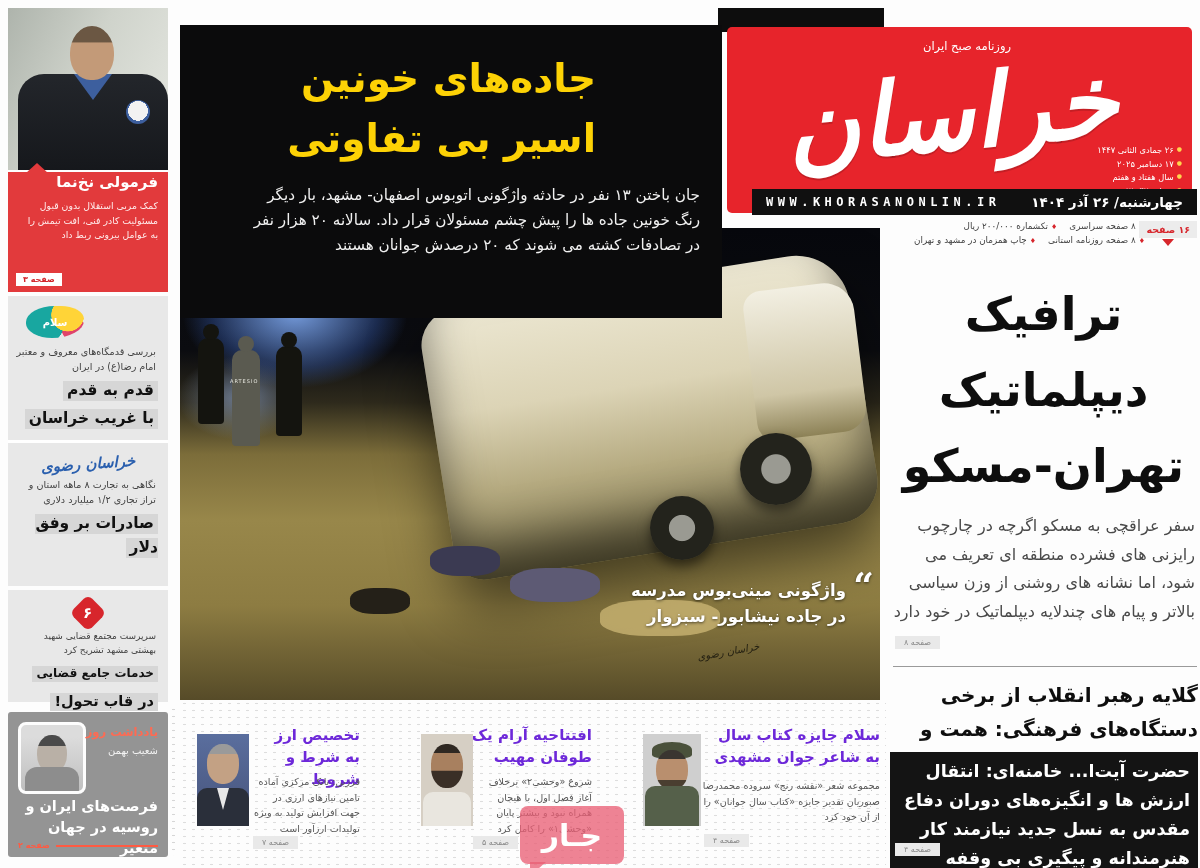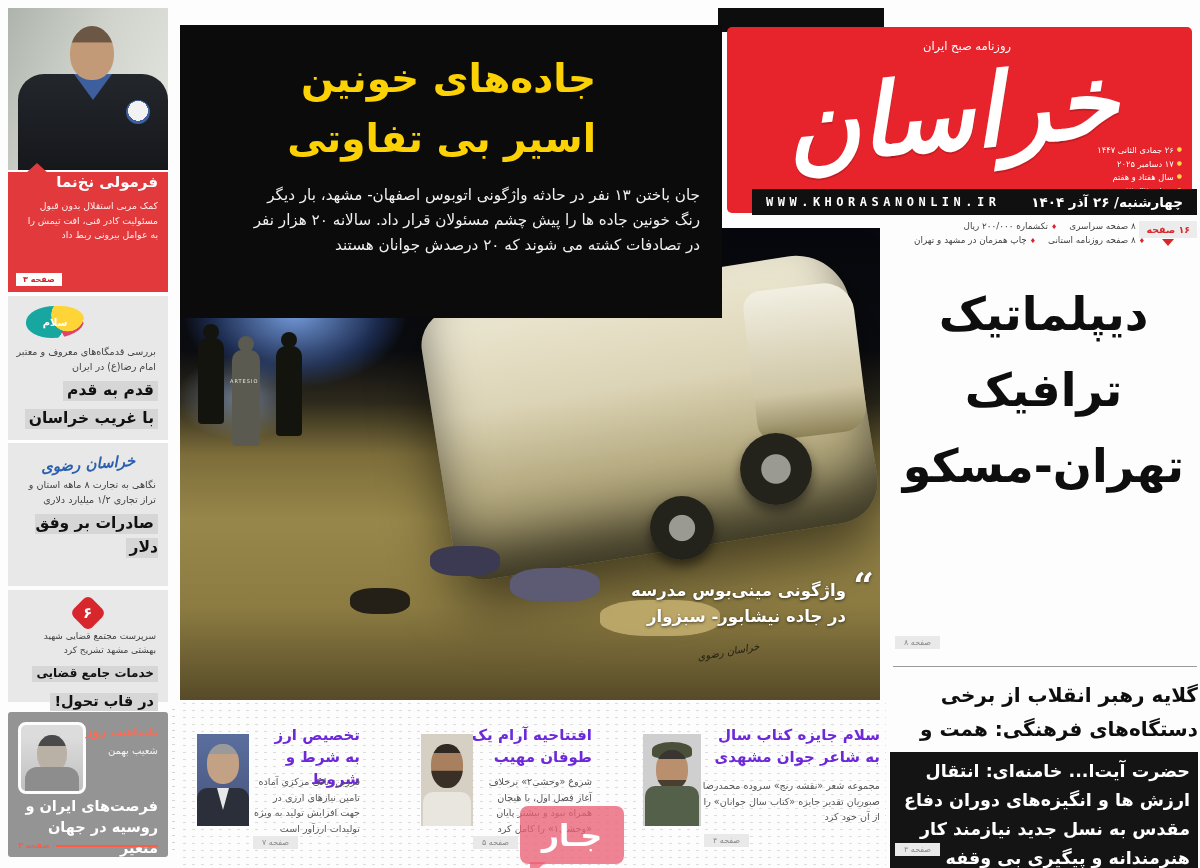--- a/index.html
+++ b/index.html
@@ -307,24 +307,25 @@
         <span class="info-item"><i>♦</i><span>تکشماره ۲۰۰/۰۰۰ ریال</span></span>
       </div>
       <div class="info-row">
         <span class="info-item"><i>♦</i><span>۸ صفحه روزنامه استانی</span></span>
         <span class="info-item"><i>♦</i><span>چاپ همزمان در مشهد و تهران</span></span>
       </div>
     </div>
   </div>
 
   <div class="abs dip-headline">
+    <div>ترافیک</div>
     <div>دیپلماتیک</div>
-    <div>ترافیک</div>
     <div>تهران-مسکو</div>
   </div>
+  <div class="abs dip-summary">سفر عراقچی به مسکو اگرچه در چارچوب رایزنی های فشرده منطقه ای تعریف می شود، اما نشانه های روشنی از وزن سیاسی بالاتر و پیام های چندلایه دیپلماتیک در خود دارد</div>
   <div class="abs page-chip chip8">صفحه ۸</div>
 
   <div class="abs rc-divider"></div>
 
   <div class="abs leader-headline">گلایه رهبر انقلاب از برخی دستگاه‌های فرهنگی: همت و تلاش لازم را ندارند</div>
   <div class="abs leader-quote">حضرت آیت‌ا... خامنه‌ای: انتقال ارزش ها و انگیزه‌های دوران دفاع مقدس به نسل جدید نیازمند کار هنرمندانه و پیگیری بی وقفه است</div>
   <div class="abs page-chip chip4b">صفحه ۴</div>
 
   <div class="abs dots bottom-dots"></div>
 

